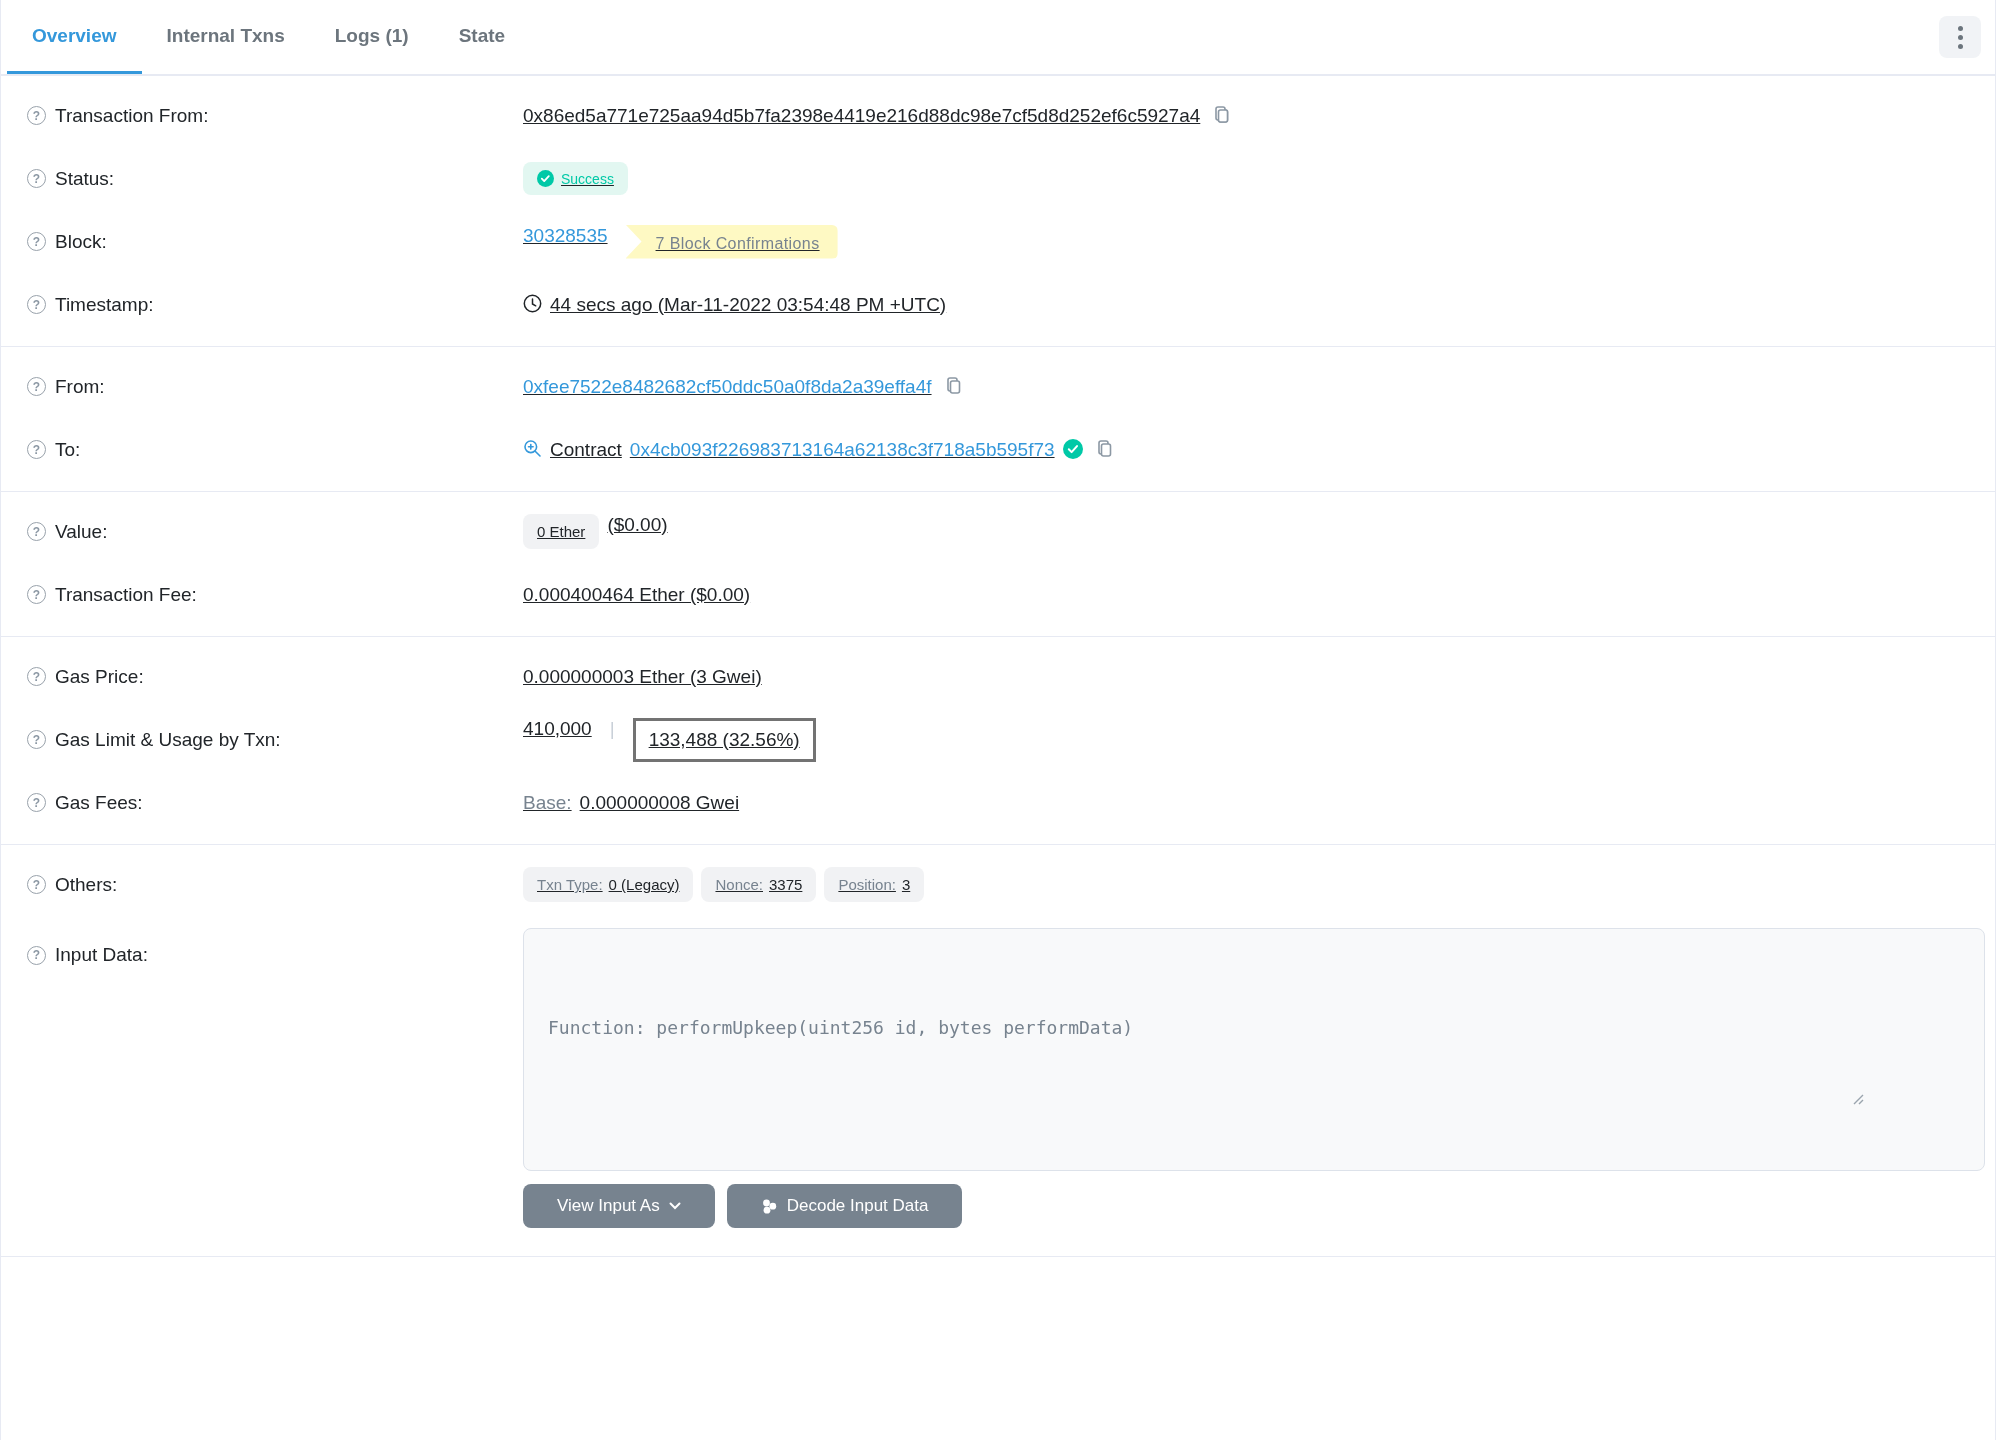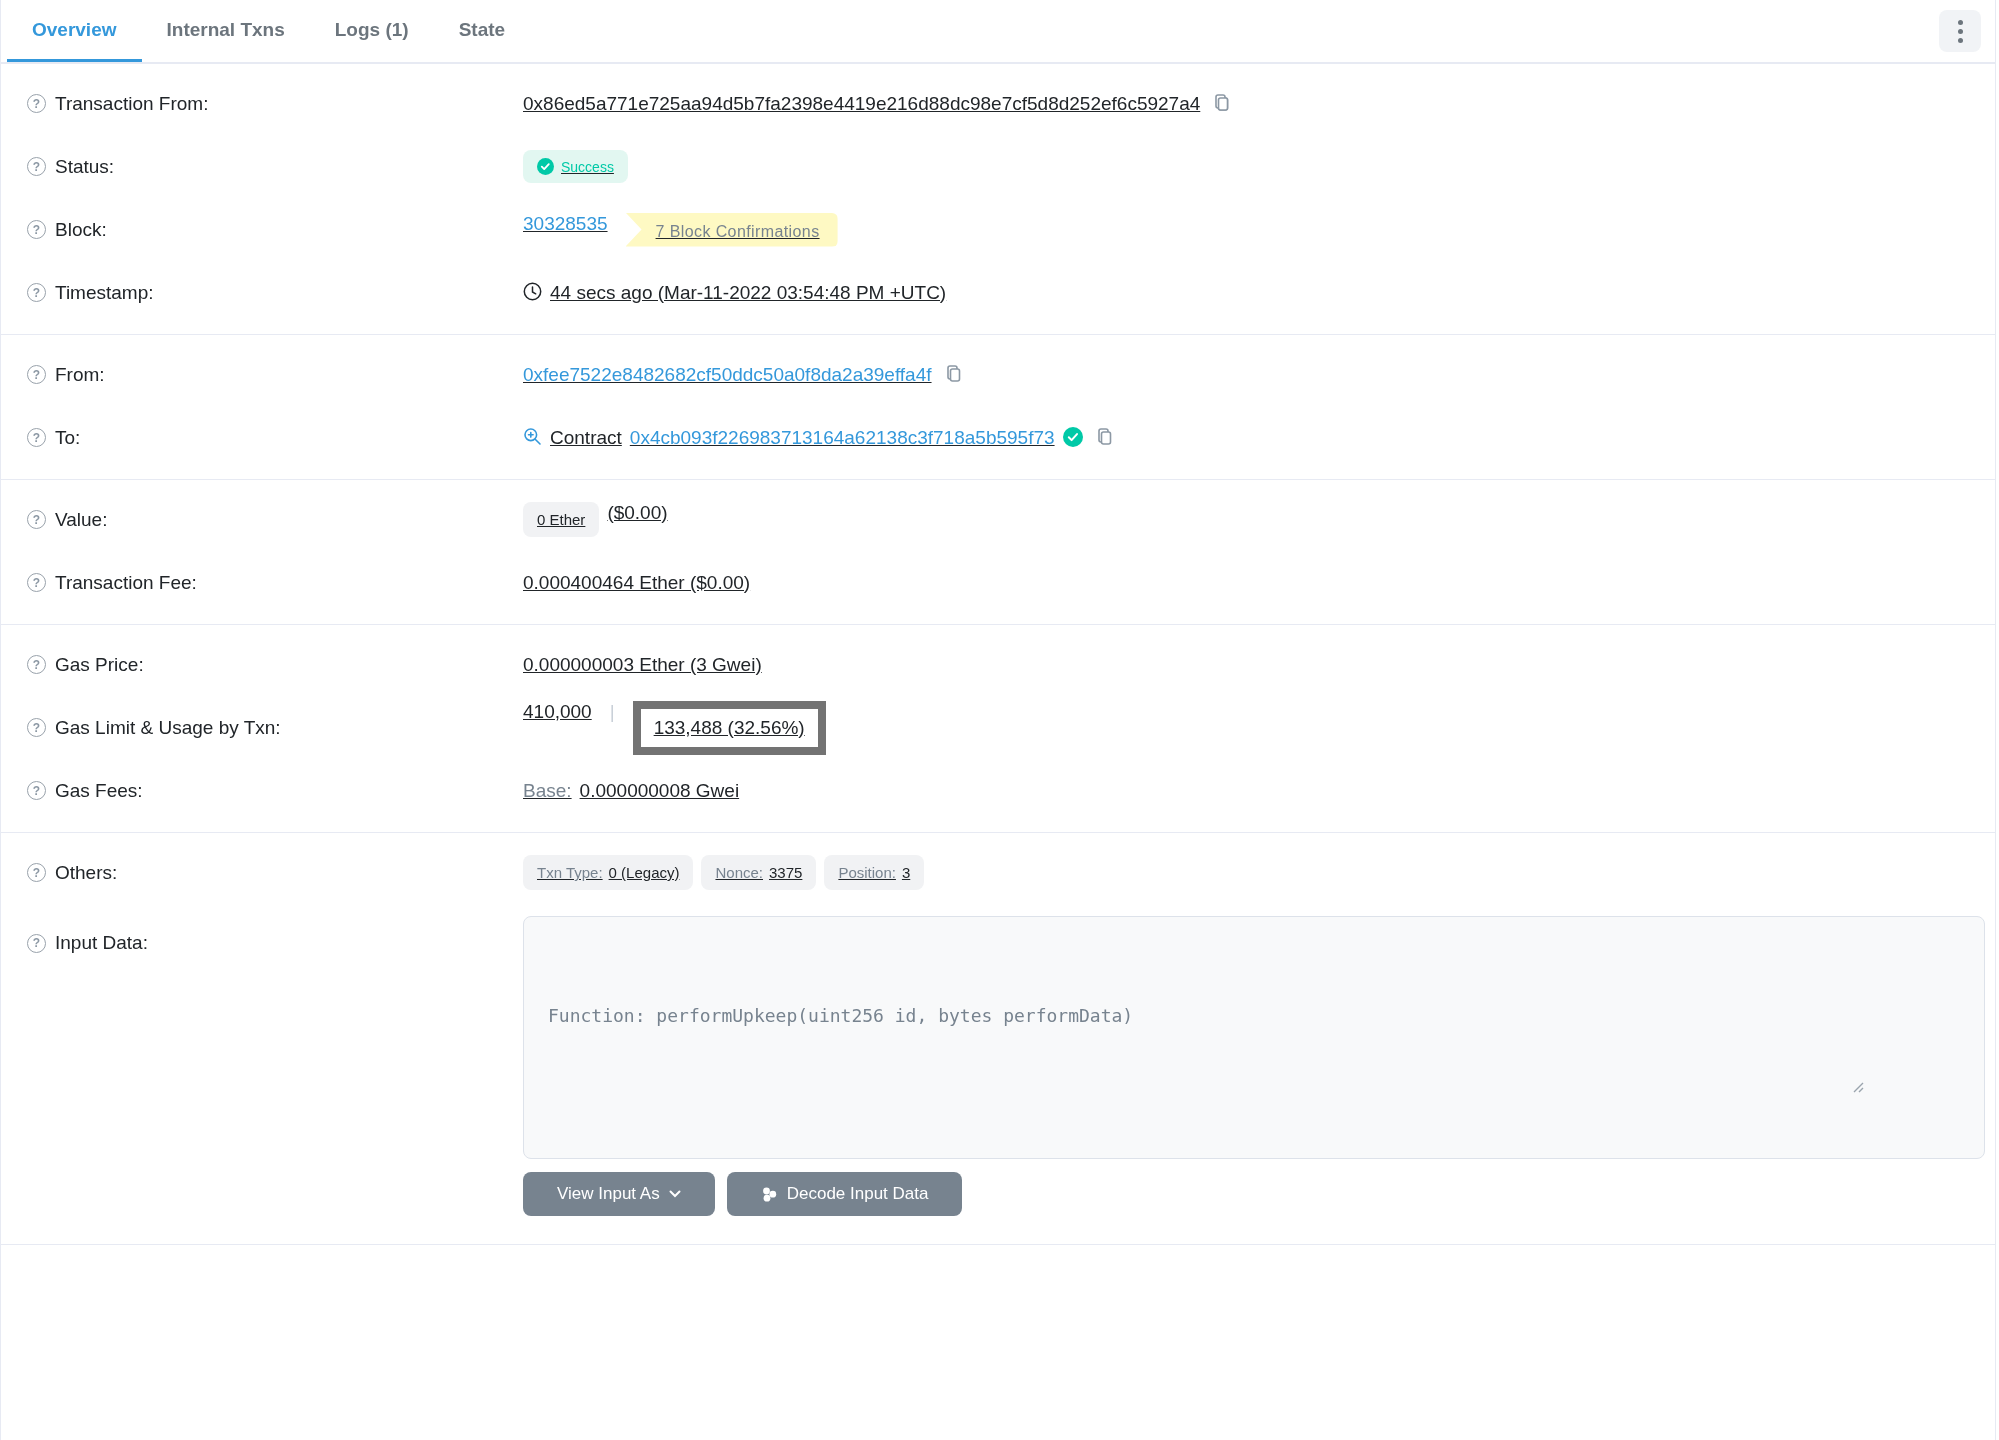--- a/index.html
+++ b/index.html
@@ -11,21 +11,21 @@
   }
   .card {
     width: 1996px;
     height: 1440px;
     border-left: 1px solid #e7eaf3;
     border-right: 1px solid #e7eaf3;
     background: #fff;
   }
   
   .tabbar {
-    height: 63px;
+    height: 75px;
     border-bottom: 1px solid #e7eaf3;
     display: flex;
     align-items: stretch;
     justify-content: space-between;
     padding: 0 14px 0 6px;
   }
   .tabs { display: flex; align-items: stretch; }
   .tab {
     display: flex; align-items: center;
     padding: 0 25px;
@@ -85,21 +85,21 @@
     display: inline-flex; align-items: center; gap: 6px;
     background: #f1f2f4; border-radius: 8px;
     padding: 9px 14px; font-size: 15px;
   }
   .badge-gray .bl { color: #77838f; }
   .badge-gray .bv { color: #212529; }
   .muted { color: #77838f; }
   .sep { color: #c9d0d8; margin: 0 10px; }
   .redbox {
     display: inline-block;
-    border: 8px solid #737373;
+    border: 3px solid #737373;
     padding: 8px 13px;
   }
   
   .inputbox {
     position: relative;
     width: 1462px; height: 243px;
     background: #f8f9fa;
     border: 1px solid #dde2ea;
     border-radius: 8px;
     padding: 21px 24px;

